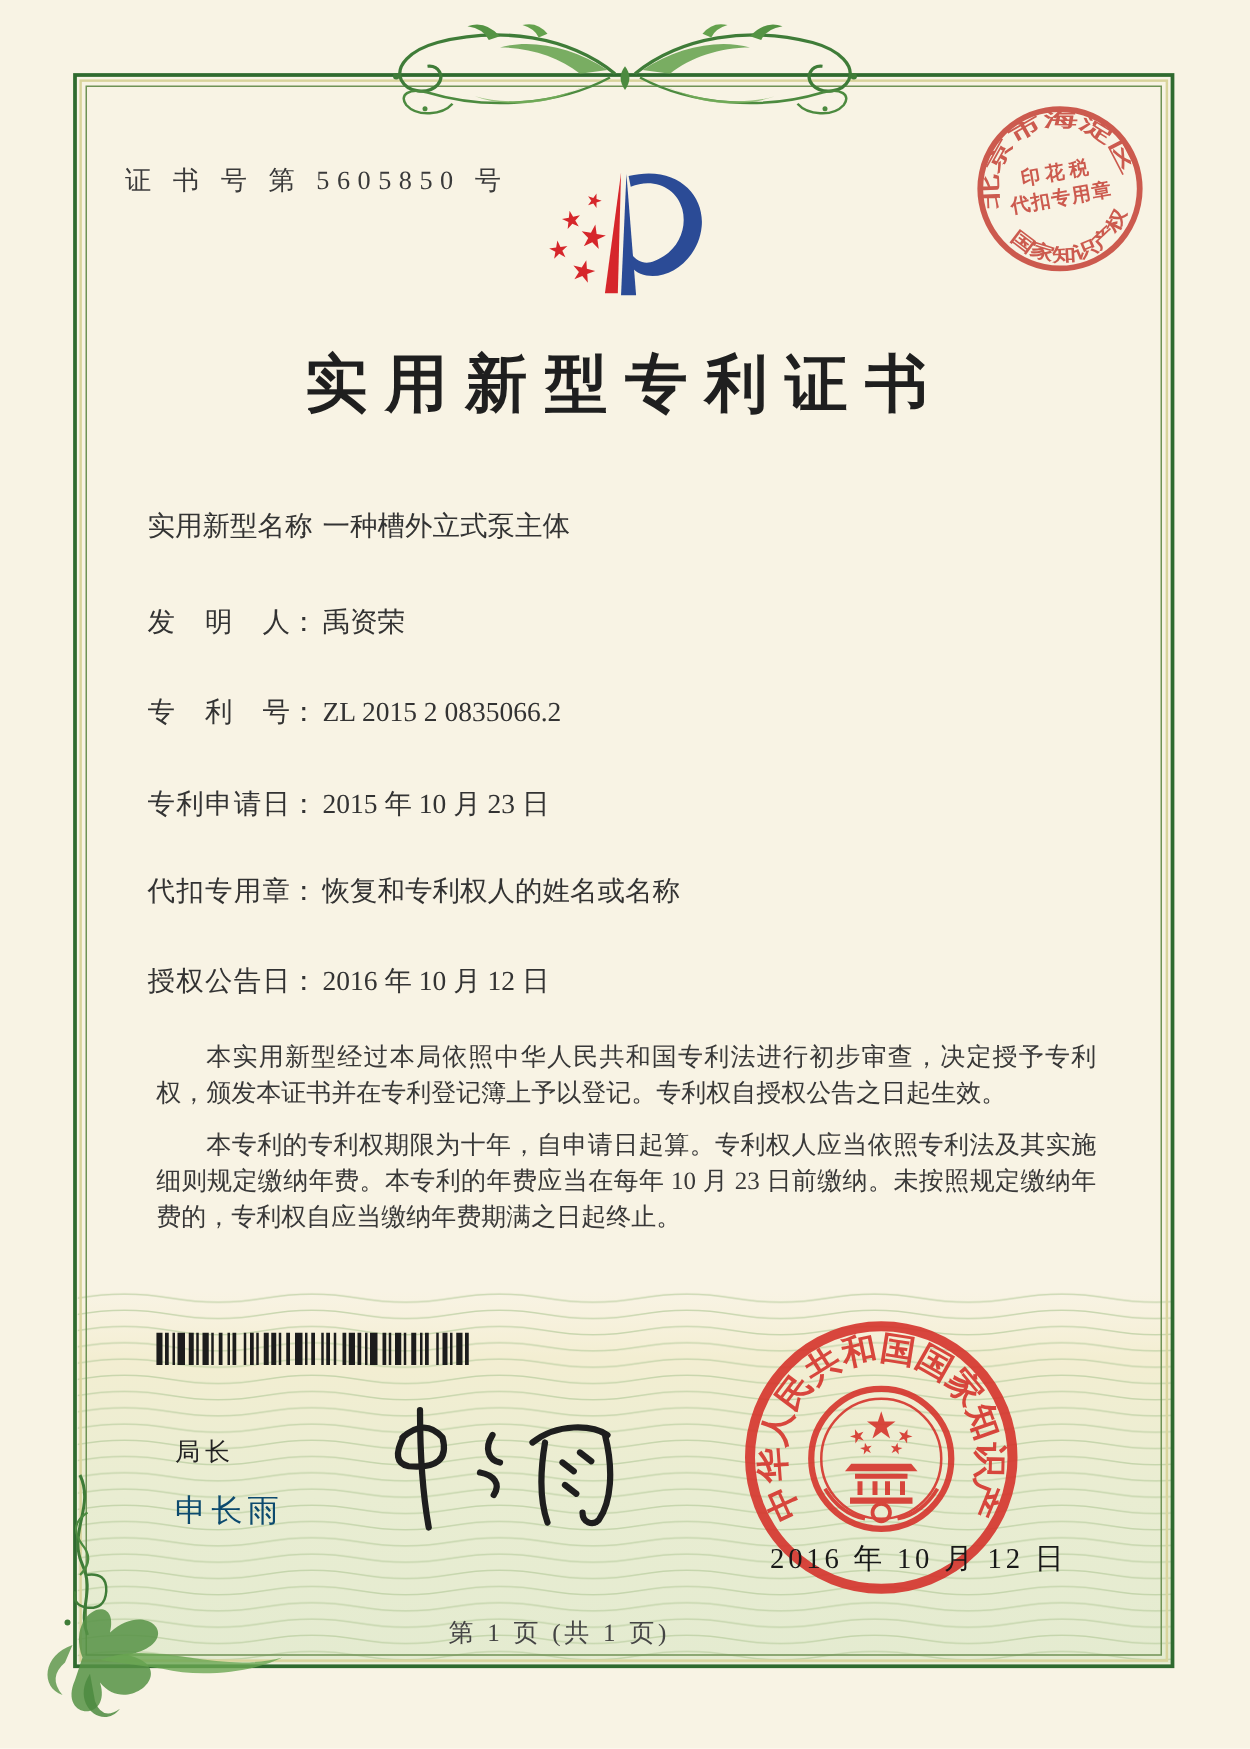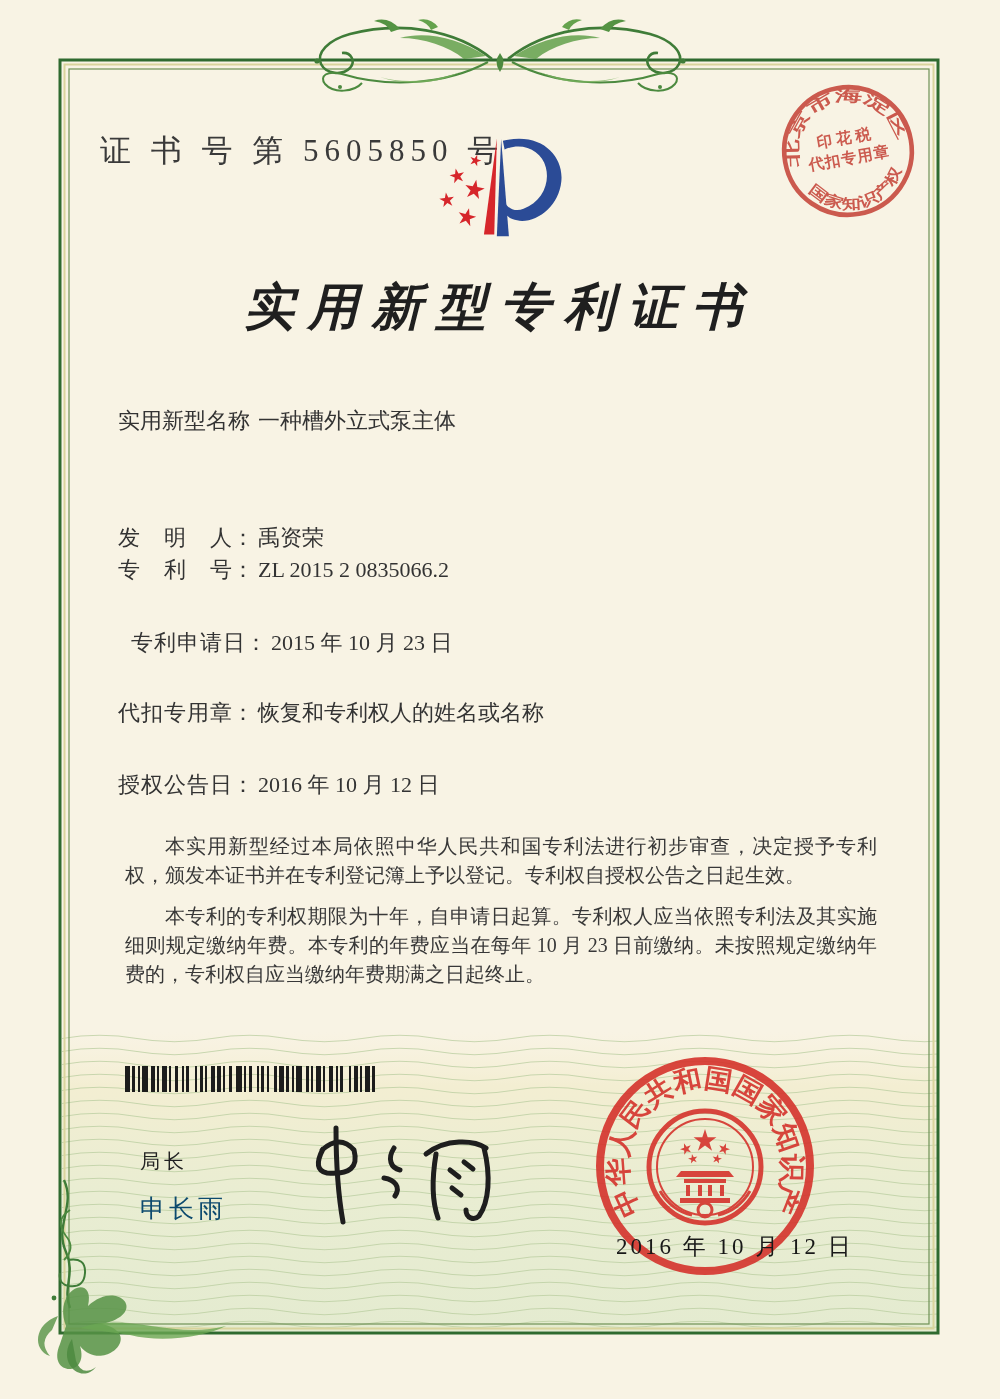--- a/index.html
+++ b/index.html
@@ -5,31 +5,31 @@
   html,body{margin:0;padding:0;}
   .page{
     position:relative; width:1000px; height:1399px; overflow:hidden;
     background:#f8f3e4;
     font-family:"Liberation Serif","DejaVu Serif",serif;
     color:#2c2c2c;
   }
   .abs{position:absolute;}
   svg{display:block;}
   
-  .cert-no{left:100px; top:130px; font-size:31px; letter-spacing:6px; color:#3a3a3a;}
+  .cert-no{left:100px; top:130px; font-size:21px; letter-spacing:6px; color:#3a3a3a;}
   
   .title{left:0; top:274px; width:1000px; text-align:center;
-         font-size:50px; font-weight:700; letter-spacing:14px; color:#1f1f1f;font-style:italic;}
+         font-size:50px; font-weight:700; letter-spacing:14px; color:#1f1f1f;}
   
   .fields{left:0; top:0; width:1000px; height:0;}
   .field{position:absolute; left:118px; font-size:22px; white-space:nowrap; color:#333;}
   .field .flabel{display:inline-block; width:114px; text-align:justify; text-align-last:justify;}
   .field .fcolon{display:inline-block; margin:0 4px 0 0;}
-  .field.f0{top:406px;} .field.f1{top:483px;margin-top:40px;} .field.f2{top:555px;}
-  .field.f3{top:628px;margin-left:13px;} .field.f4{top:698px;} .field.f5{top:770px;}
+  .field.f0{top:406px;} .field.f1{top:483px;} .field.f2{top:555px;}
+  .field.f3{top:628px;} .field.f4{top:698px;} .field.f5{top:770px;}
   
   .body-text{left:113px; top:820px; width:776px; font-size:20px; line-height:29px;
              text-align:justify; color:#383838;}
   .body-text p{margin:12px; text-indent:2em;}
   
   .guilloche{left:62px; top:1032px; width:876px; height:299px;}
   
   .barcode{left:125px; top:1066px; width:253px; height:26px; overflow:hidden;}
   .barcode i{position:absolute; top:0; bottom:0; background:#1c1c1c;}
   
@@ -252,14 +252,15 @@
         <textPath href="#taxTopArc" startOffset="2" textLength="290" lengthAdjust="spacingAndGlyphs">北京市海淀区地方税务局</textPath>
       </text>
       <text font-size="14" font-weight="700" fill="#c2392e" font-family="Liberation Serif, DejaVu Serif, serif">
         <textPath href="#taxBotArc" startOffset="14" textLength="130" lengthAdjust="spacingAndGlyphs">国家知识产权局</textPath>
       </text>
       <text x="70" y="62" text-anchor="middle" font-size="15" font-weight="700" fill="#c2392e" letter-spacing="4" font-family="Liberation Serif, DejaVu Serif, serif">印花税</text>
       <text x="70" y="82" text-anchor="middle" font-size="15" font-weight="700" fill="#c2392e" letter-spacing="1" font-family="Liberation Serif, DejaVu Serif, serif">代扣专用章</text>
     </g>
   </svg>
 
+  <div class="abs footer">第 1 页 (共 1 页)</div>
 
 </div>
 
 </body></html>

